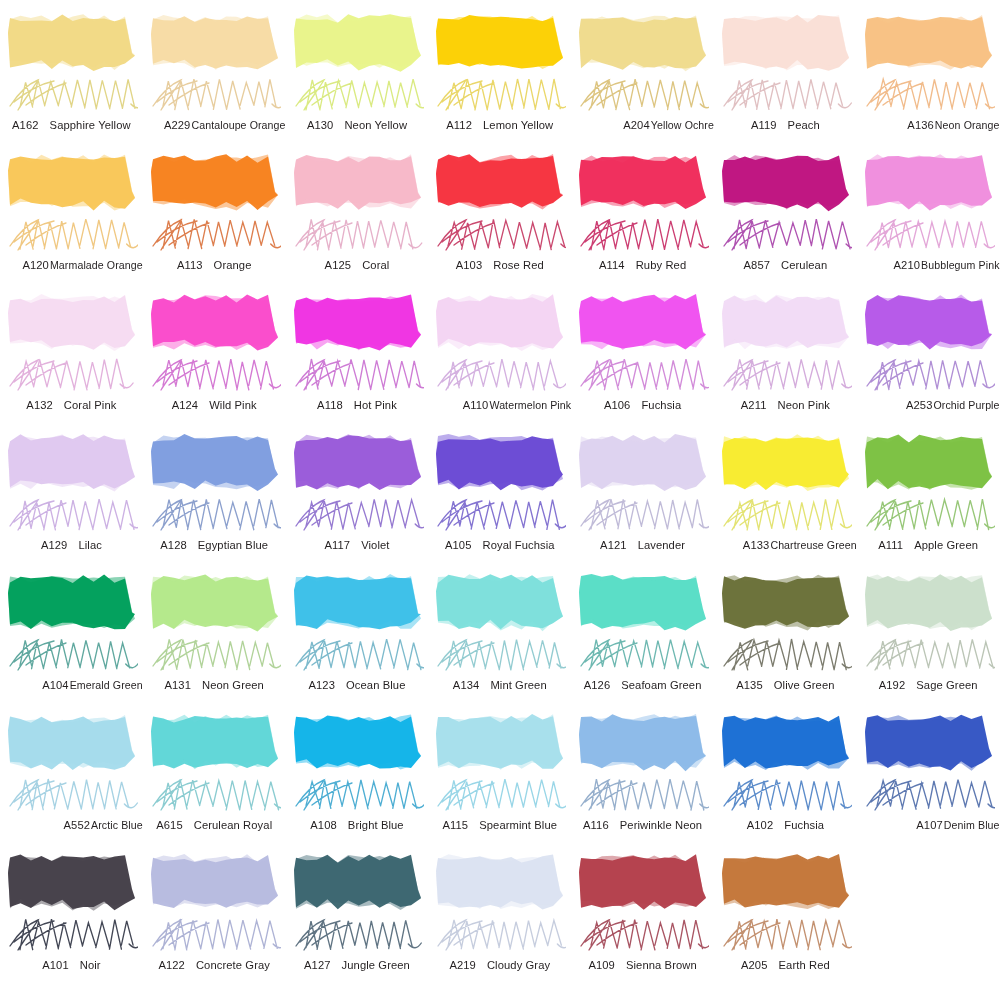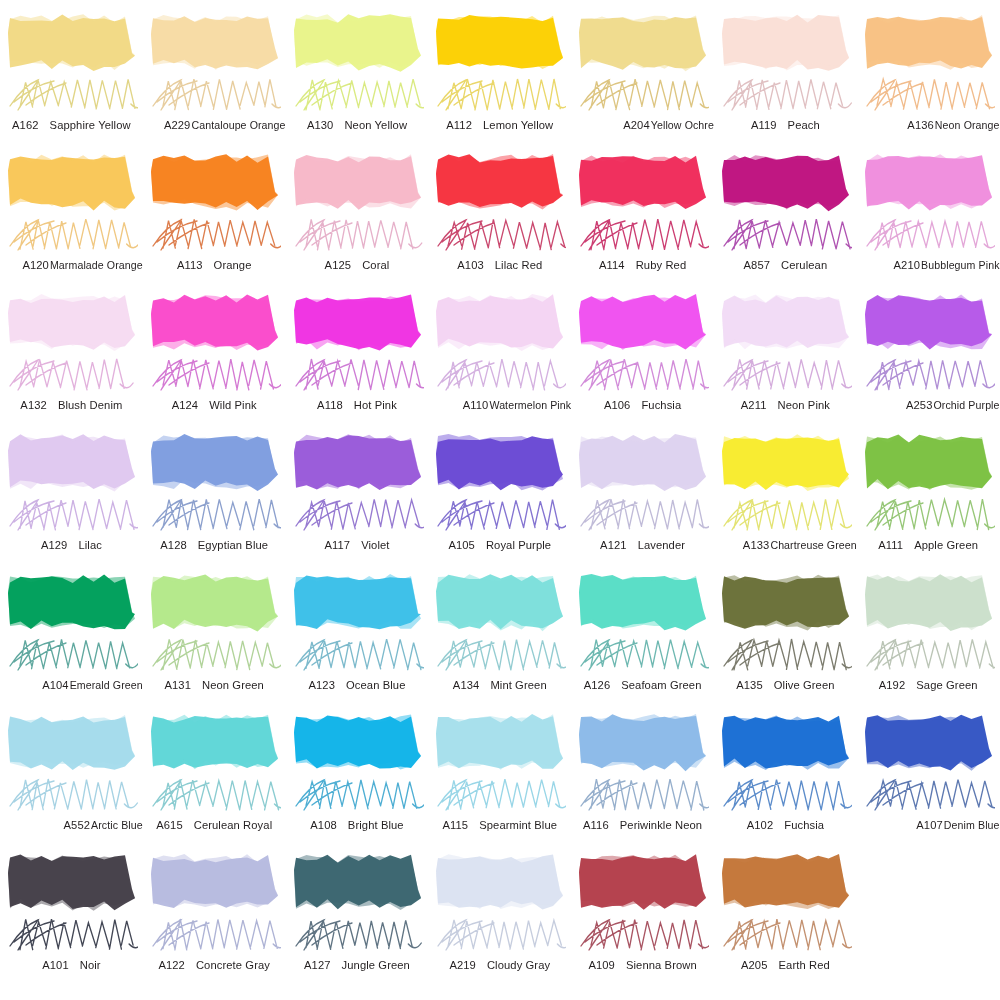--- a/index.html
+++ b/index.html
@@ -229,21 +229,21 @@
           <svg viewBox="0 0 131 62" xmlns="http://www.w3.org/2000/svg">
             <path d="M4.0,7.6 L14.5,2.4 L24.9,5.3 L35.4,2.3 L45.8,10.5 L56.3,8.3 L66.7,8.7 L77.2,6.5 L87.6,6.9 L98.1,6.2 L108.5,5.8 L119.0,4.0 L126.0,41.6 L129.0,43.2 L119.0,51.1 L108.5,54.6 L98.1,49.4 L87.6,55.8 L77.2,51.1 L66.7,51.9 L56.3,52.2 L45.8,54.9 L35.4,50.6 L24.9,50.5 L14.5,53.8 L4.0,49.4 L2.0,21.8 Z" fill="#f6333f" opacity="0.97"></path>
             <path d="M4.0,8.9 L14.5,4.2 L24.9,9.6 L35.4,4.5 L45.8,10.1 L56.3,7.3 L66.7,4.2 L77.2,2.8 L87.6,9.7 L98.1,3.0 L108.5,7.3 L119.0,2.1 L126.0,40.4 L129.0,42.7 L119.0,49.3 L108.5,57.5 L98.1,51.4 L87.6,51.6 L77.2,48.1 L66.7,53.2 L56.3,55.1 L45.8,56.4 L35.4,54.1 L24.9,49.9 L14.5,49.2 L4.0,50.8 L2.0,20.3 Z" fill="#f6333f" opacity="0.45"></path>
           </svg>
         </div>
         <div class="scribble-wrap">
           <svg viewBox="0 0 134 46" xmlns="http://www.w3.org/2000/svg">
             <path d="M6,34 C14,22 24,12 34,8 C28,18 20,28 14,38 M16.0,33.8 L22.2,10.3 L29.7,33.8 M29.7,37.2 L35.6,10.9 L42.8,37.2 M42.8,35.9 L48.8,9.7 L56.3,35.9 M56.3,35.7 L61.4,7.3 L67.6,35.7 M67.6,33.4 L73.8,8.4 L81.5,33.4 M81.5,36.2 L87.4,10.1 L94.7,36.2 M94.7,35.9 L100.7,10.7 L108.1,35.9 M108.1,37.6 L113.1,10.9 L119.2,37.6 M119.2,35.2 L125.4,9.9 L132.9,35.2 M128.9,32 q7,8 13,-1 M10,30 C22,20 36,12 50,9 M22,33 C34,24 48,15 62,11 " fill="none" stroke="#c4355f" stroke-width="1.35" stroke-linecap="round" opacity="0.9"></path>
           </svg>
         </div>
-        <div class="label"><span class="code">A103</span><span class="nm">Lilac Red</span></div>
+        <div class="label"><span class="code">A103</span><span class="nm">Rose Red</span></div>
       </div>
       <div class="cell">
         <div class="block-wrap">
           <svg viewBox="0 0 131 62" xmlns="http://www.w3.org/2000/svg">
             <path d="M4.0,7.8 L14.5,8.8 L24.9,5.0 L35.4,5.2 L45.8,4.3 L56.3,4.6 L66.7,7.3 L77.2,8.7 L87.6,9.0 L98.1,4.0 L108.5,10.4 L119.0,3.8 L126.0,36.2 L129.0,45.6 L119.0,51.9 L108.5,57.0 L98.1,49.7 L87.6,52.3 L77.2,51.7 L66.7,54.1 L56.3,48.6 L45.8,53.1 L35.4,50.0 L24.9,50.4 L14.5,48.3 L4.0,53.6 L2.0,22.9 Z" fill="#ef2d5c" opacity="0.97"></path>
             <path d="M4.0,9.0 L14.5,3.6 L24.9,9.2 L35.4,7.4 L45.8,10.9 L56.3,3.7 L66.7,9.8 L77.2,4.9 L87.6,4.8 L98.1,7.9 L108.5,4.8 L119.0,8.8 L126.0,41.0 L129.0,45.2 L119.0,50.0 L108.5,51.9 L98.1,51.7 L87.6,56.1 L77.2,48.7 L66.7,55.4 L56.3,51.5 L45.8,54.6 L35.4,53.5 L24.9,49.8 L14.5,51.6 L4.0,55.0 L2.0,21.4 Z" fill="#ef2d5c" opacity="0.45"></path>
           </svg>
         </div>
         <div class="scribble-wrap">
           <svg viewBox="0 0 134 46" xmlns="http://www.w3.org/2000/svg">
@@ -285,21 +285,21 @@
           <svg viewBox="0 0 131 62" xmlns="http://www.w3.org/2000/svg">
             <path d="M4.0,8.3 L14.5,6.8 L24.9,10.9 L35.4,6.9 L45.8,6.8 L56.3,7.8 L66.7,10.0 L77.2,8.1 L87.6,8.3 L98.1,4.6 L108.5,10.0 L119.0,3.0 L126.0,38.0 L129.0,43.0 L119.0,54.2 L108.5,56.1 L98.1,50.4 L87.6,57.7 L77.2,53.6 L66.7,52.5 L56.3,53.7 L45.8,55.6 L35.4,48.3 L24.9,50.2 L14.5,47.5 L4.0,50.1 L2.0,21.1 Z" fill="#f6dbf2" opacity="0.97"></path>
             <path d="M4.0,9.5 L14.5,8.6 L24.9,8.2 L35.4,2.1 L45.8,6.4 L56.3,6.8 L66.7,5.5 L77.2,4.4 L87.6,4.1 L98.1,8.5 L108.5,4.5 L119.0,8.1 L126.0,36.8 L129.0,42.5 L119.0,52.4 L108.5,59.0 L98.1,52.5 L87.6,53.5 L77.2,50.6 L66.7,53.8 L56.3,48.6 L45.8,57.1 L35.4,51.8 L24.9,49.6 L14.5,50.9 L4.0,51.5 L2.0,19.6 Z" fill="#f6dbf2" opacity="0.45"></path>
           </svg>
         </div>
         <div class="scribble-wrap">
           <svg viewBox="0 0 134 46" xmlns="http://www.w3.org/2000/svg">
             <path d="M6,34 C14,22 24,12 34,8 C28,18 20,28 14,38 M16.0,34.3 L22.1,9.4 L29.6,34.3 M29.6,34.9 L35.6,7.3 L43.0,34.9 M43.0,34.8 L49.1,10.4 L56.4,34.8 M56.4,35.7 L62.6,8.7 L70.1,35.7 M70.1,37.8 L75.9,9.4 L83.0,37.8 M83.0,35.3 L88.4,10.2 L95.1,35.3 M95.1,36.5 L100.3,7.6 L106.7,36.5 M106.7,36.3 L112.7,7.0 L120.1,36.3 M116.1,32 q7,8 13,-1 M10,30 C22,20 36,12 50,9 M22,33 C34,24 48,15 62,11 " fill="none" stroke="#dfa9d8" stroke-width="1.35" stroke-linecap="round" opacity="0.9"></path>
           </svg>
         </div>
-        <div class="label"><span class="code">A132</span><span class="nm">Blush Denim</span></div>
+        <div class="label"><span class="code">A132</span><span class="nm">Coral Pink</span></div>
       </div>
       <div class="cell">
         <div class="block-wrap">
           <svg viewBox="0 0 131 62" xmlns="http://www.w3.org/2000/svg">
             <path d="M4.0,8.4 L14.5,6.2 L24.9,10.6 L35.4,2.8 L45.8,7.6 L56.3,4.2 L66.7,8.5 L77.2,3.3 L87.6,10.4 L98.1,2.5 L108.5,7.6 L119.0,2.8 L126.0,38.6 L129.0,45.4 L119.0,54.9 L108.5,58.4 L98.1,50.7 L87.6,54.2 L77.2,54.2 L66.7,54.7 L56.3,50.1 L45.8,53.8 L35.4,47.8 L24.9,50.1 L14.5,49.9 L4.0,54.3 L2.0,22.1 Z" fill="#fa4bcb" opacity="0.97"></path>
             <path d="M4.0,9.6 L14.5,7.9 L24.9,7.9 L35.4,5.0 L45.8,7.3 L56.3,3.2 L66.7,4.0 L77.2,6.6 L87.6,6.2 L98.1,6.3 L108.5,9.1 L119.0,7.9 L126.0,37.4 L129.0,44.9 L119.0,53.1 L108.5,53.3 L98.1,52.7 L87.6,57.9 L77.2,51.2 L66.7,56.0 L56.3,52.9 L45.8,55.3 L35.4,51.2 L24.9,57.5 L14.5,53.3 L4.0,55.7 L2.0,20.7 Z" fill="#fa4bcb" opacity="0.45"></path>
           </svg>
         </div>
         <div class="scribble-wrap">
           <svg viewBox="0 0 134 46" xmlns="http://www.w3.org/2000/svg">
@@ -425,21 +425,21 @@
           <svg viewBox="0 0 131 62" xmlns="http://www.w3.org/2000/svg">
             <path d="M4.0,9.8 L14.5,7.3 L24.9,7.5 L35.4,7.9 L45.8,8.1 L56.3,6.5 L66.7,9.6 L77.2,8.7 L87.6,8.3 L98.1,4.2 L108.5,6.6 L119.0,7.6 L126.0,38.0 L129.0,42.4 L119.0,53.9 L108.5,55.7 L98.1,53.0 L87.6,54.4 L77.2,51.9 L66.7,58.2 L56.3,49.3 L45.8,53.5 L35.4,50.6 L24.9,57.4 L14.5,47.7 L4.0,51.8 L2.0,21.7 Z" fill="#6a4ad4" opacity="0.97"></path>
             <path d="M4.0,4.0 L14.5,2.1 L24.9,4.8 L35.4,3.0 L45.8,7.7 L56.3,5.6 L66.7,5.1 L77.2,5.0 L87.6,4.1 L98.1,8.0 L108.5,8.1 L119.0,5.7 L126.0,36.9 L129.0,46.9 L119.0,52.1 L108.5,58.6 L98.1,55.0 L87.6,58.2 L77.2,48.9 L66.7,51.5 L56.3,52.2 L45.8,55.0 L35.4,54.1 L24.9,56.8 L14.5,51.1 L4.0,53.2 L2.0,20.3 Z" fill="#6a4ad4" opacity="0.45"></path>
           </svg>
         </div>
         <div class="scribble-wrap">
           <svg viewBox="0 0 134 46" xmlns="http://www.w3.org/2000/svg">
             <path d="M6,34 C14,22 24,12 34,8 C28,18 20,28 14,38 M16.0,33.0 L21.3,9.3 L27.8,33.0 M27.8,34.0 L32.9,10.2 L39.2,34.0 M39.2,37.0 L45.1,10.1 L52.3,37.0 M52.3,33.2 L57.7,10.1 L64.3,33.2 M64.3,36.3 L70.3,9.8 L77.7,36.3 M77.7,35.6 L83.9,8.4 L91.6,35.6 M91.6,35.5 L96.7,9.8 L103.0,35.5 M103.0,33.0 L108.3,9.3 L114.9,33.0 M114.9,37.4 L120.5,7.6 L127.3,37.4 M123.3,32 q7,8 13,-1 M10,30 C22,20 36,12 50,9 M22,33 C34,24 48,15 62,11 " fill="none" stroke="#7765cc" stroke-width="1.35" stroke-linecap="round" opacity="0.9"></path>
           </svg>
         </div>
-        <div class="label"><span class="code">A105</span><span class="nm">Royal Purple</span></div>
+        <div class="label"><span class="code">A105</span><span class="nm">Royal Fuchsia</span></div>
       </div>
       <div class="cell">
         <div class="block-wrap">
           <svg viewBox="0 0 131 62" xmlns="http://www.w3.org/2000/svg">
             <path d="M4.0,9.9 L14.5,6.6 L24.9,7.2 L35.4,3.7 L45.8,8.9 L56.3,2.9 L66.7,8.2 L77.2,3.9 L87.6,10.4 L98.1,2.0 L108.5,4.2 L119.0,7.4 L126.0,38.6 L129.0,44.8 L119.0,54.7 L108.5,58.1 L98.1,53.2 L87.6,58.9 L77.2,52.5 L66.7,52.3 L56.3,53.7 L45.8,51.7 L35.4,50.1 L24.9,57.3 L14.5,50.2 L4.0,56.0 L2.0,22.8 Z" fill="#ded3ef" opacity="0.97"></path>
             <path d="M4.0,4.2 L14.5,8.4 L24.9,4.4 L35.4,5.9 L45.8,8.6 L56.3,8.9 L66.7,10.7 L77.2,7.1 L87.6,6.2 L98.1,5.9 L108.5,5.6 L119.0,5.4 L126.0,37.5 L129.0,44.4 L119.0,52.8 L108.5,53.0 L98.1,55.2 L87.6,54.7 L77.2,49.5 L66.7,53.6 L56.3,48.5 L45.8,53.2 L35.4,53.5 L24.9,56.7 L14.5,53.5 L4.0,49.4 L2.0,21.3 Z" fill="#ded3ef" opacity="0.45"></path>
           </svg>
         </div>
         <div class="scribble-wrap">
           <svg viewBox="0 0 134 46" xmlns="http://www.w3.org/2000/svg">

